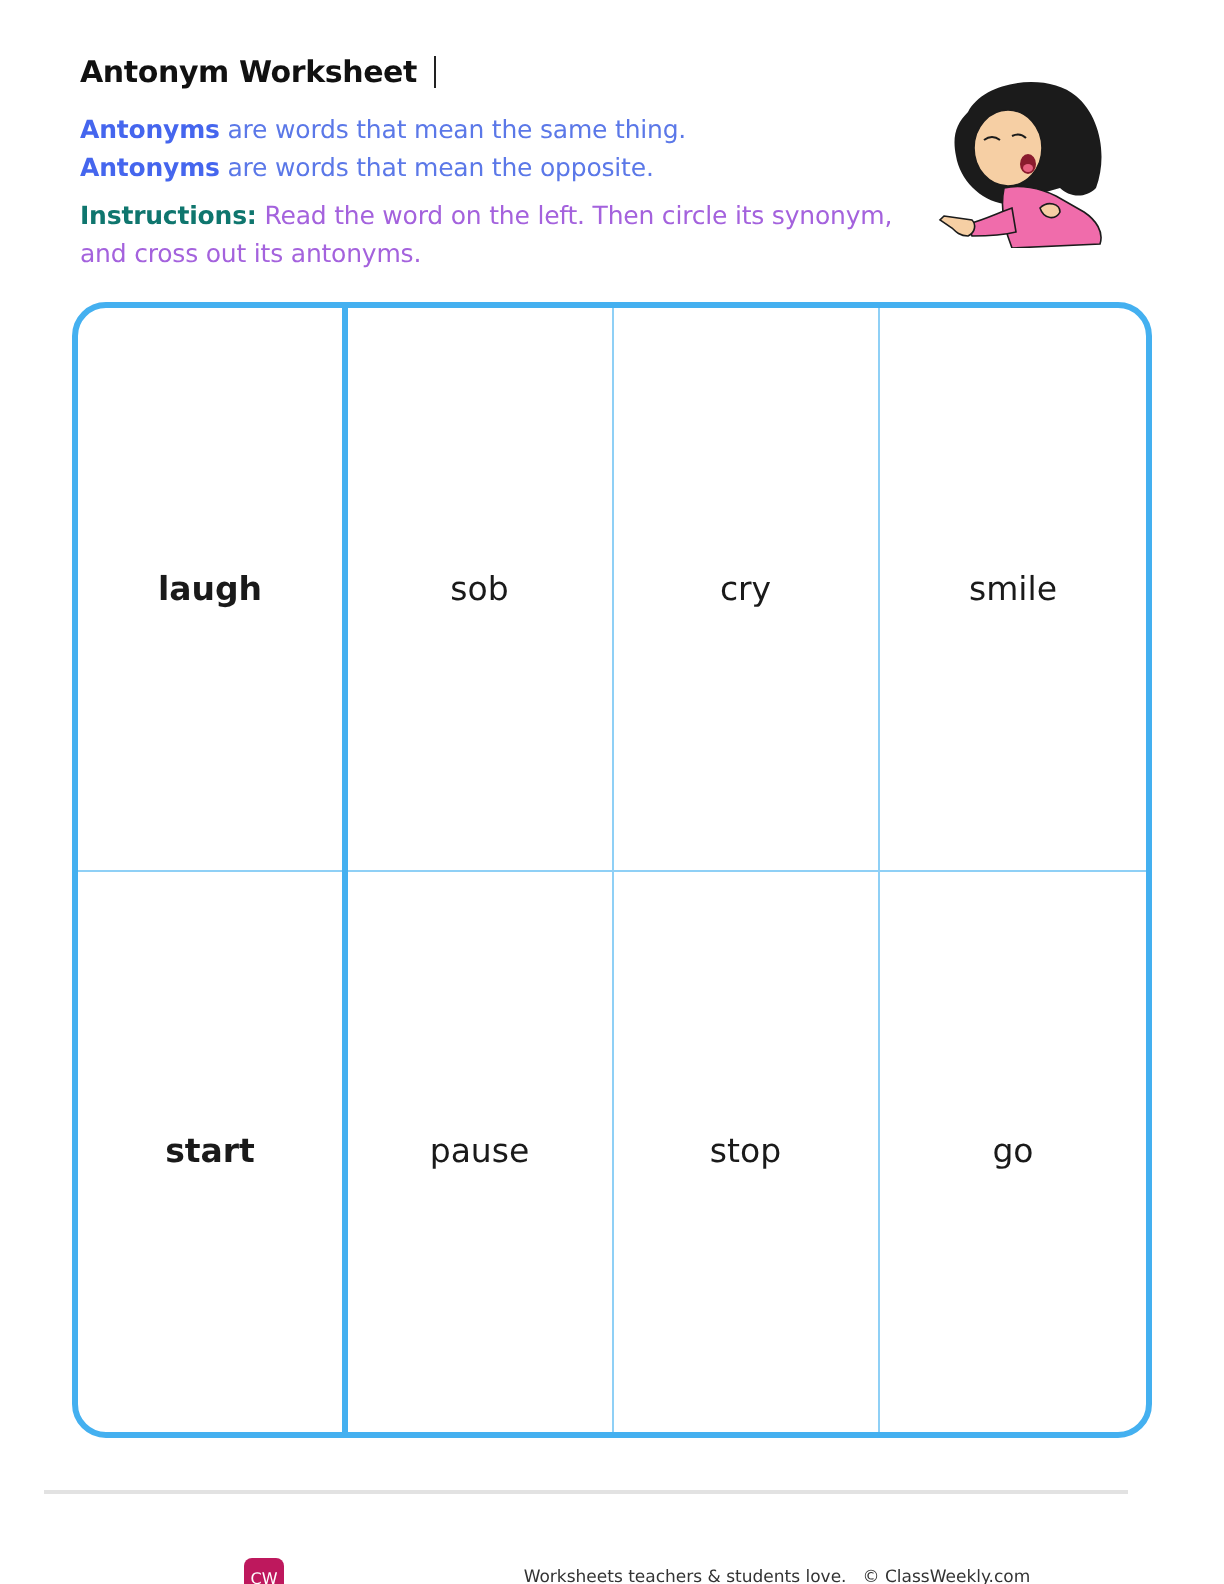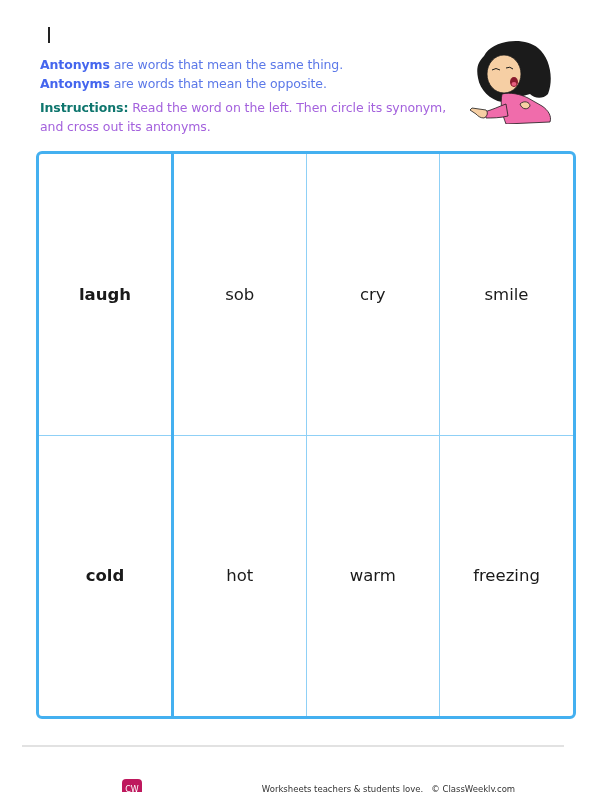--- a/index.html
+++ b/index.html
@@ -6,38 +6,39 @@
     body { width:612px; height:792px; position:relative; overflow:hidden; font-family:"DejaVu Sans", "Liberation Sans", sans-serif; color:#1a1a1a; }
     .title-row { position:absolute; left:40px; top:27px; display:flex; align-items:center; white-space:nowrap; }
     .title { font-size:15px; font-weight:bold; letter-spacing:-0.2px; color:#111; }
     .title-sep { width:1.5px; height:16px; background:#222; margin:0 6px 0 8px; }
     .subtitle { font-size:12.5px; color:#222; letter-spacing:-0.1px; }
     .defs { position:absolute; left:40px; top:56px; font-size:12.5px; line-height:18.5px; color:#5b78e8; letter-spacing:-0.1px; }
     .defs b { color:#4566ee; }
     .instr { position:absolute; left:40px; top:99px; width:410px; font-size:12.5px; line-height:18.5px; color:#a462dd; letter-spacing:-0.1px; }
     .instr b { color:#0f766e;margin-top:24px; }
     .mascot { position:absolute; left:462px; top:38px; width:100px; height:86px; }
-    .grid { position:absolute; left:36px; top:151px; width:540px; height:568px; box-sizing:border-box; border:3px solid #44b0f0; border-radius:6px; overflow:hidden; }
+    .grid { position:absolute; left:36px; top:151px; width:540px; height:568px; box-sizing:border-box; border:3px solid #44b0f0; border-radius:17px; overflow:hidden; }
     .grid table { width:100%; height:100%; border-collapse:collapse; table-layout:fixed; }
     .grid td { text-align:center; vertical-align:middle; font-size:16.5px; color:#1a1a1a; border:1.5px solid #8fd0f6; }
     .grid tr:first-child td { border-top:none; }
     .grid tr:last-child td { border-bottom:none; }
     .grid td:first-child { border-left:none; font-weight:bold; border-right:3px solid #44b0f0; }
     .grid td:last-child { border-right:none; }
     .footer-rule { position:absolute; left:22px; top:745px; width:542px; height:1.5px; background:#e2e2e2; }
     .footer { position:absolute; left:122px; top:759px; display:flex; align-items:center; white-space:nowrap; }
     .logo-box { width:20px; height:20px; border-radius:4px; background:#be185d; color:#fff; font-size:8px; font-weight:normal; display:flex; align-items:center; justify-content:center; }
     .logo-text { margin-left:6px; font-size:12.5px; font-weight:bold; color:#8a3fd6;margin-top:45px; }
     .tagline { margin-left:26px; font-size:8.5px; color:#333; }
     .copyright { margin-left:8px; font-size:8.5px; color:#333; }
   </style>
 </head>
 <body>
 
 <div class="title-row">
+  <span class="title">Antonym Worksheet</span>
   <span class="title-sep"></span>
 </div>
 
 <div class="defs">
   <div><b>Antonyms</b><span> are words that mean the same thing.</span></div>
   <div><b>Antonyms</b><span> are words that mean the opposite.</span></div>
 </div>
 
 <div class="instr"><b>Instructions:</b><span> Read the word on the left. Then circle its synonym, and cross out its antonyms.</span></div>
 
@@ -57,24 +58,24 @@
 <div class="grid">
   <table>
     <tbody>
       <tr>
         <td>laugh</td>
         <td>sob</td>
         <td>cry</td>
         <td>smile</td>
       </tr>
       <tr>
-        <td>cold</td>
-        <td>hot</td>
-        <td>warm</td>
-        <td>freezing</td>
+        <td>start</td>
+        <td>pause</td>
+        <td>stop</td>
+        <td>go</td>
       </tr>
     </tbody>
   </table>
 </div>
 
 <div class="footer-rule"></div>
 
 <div class="footer">
   <div class="logo-box">CW</div>
   <span class="logo-text">ClassWeekly</span>

